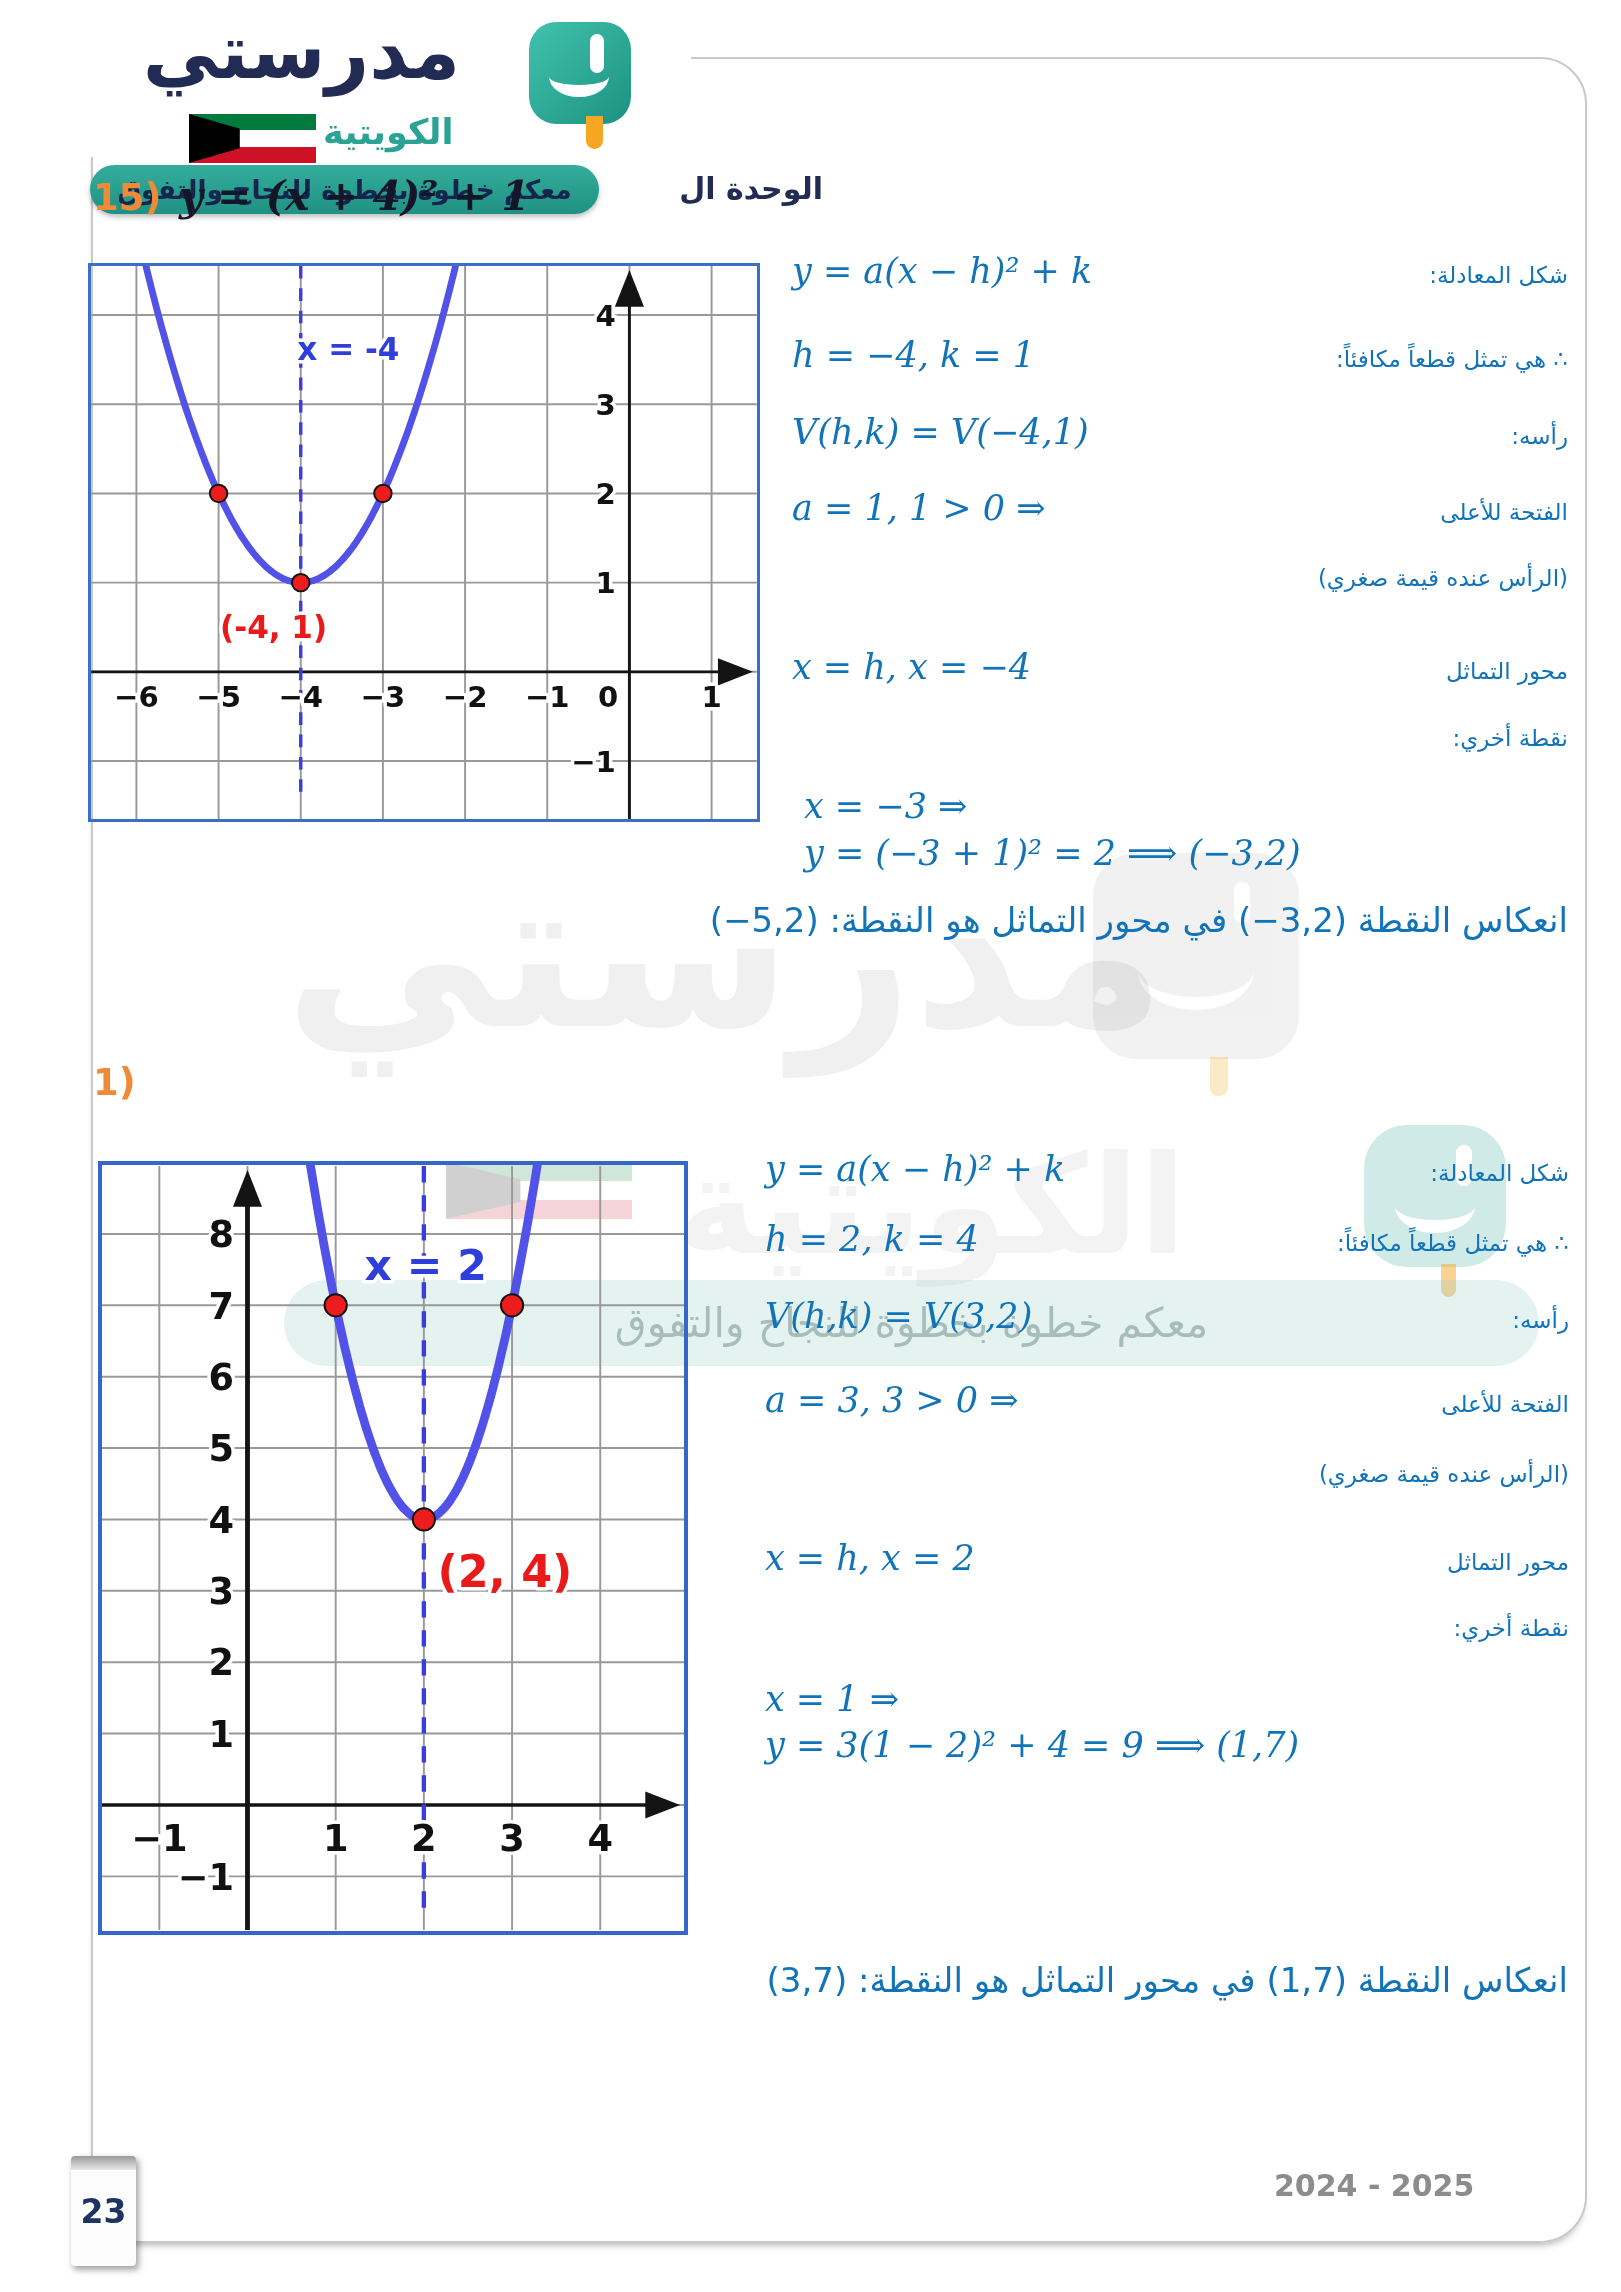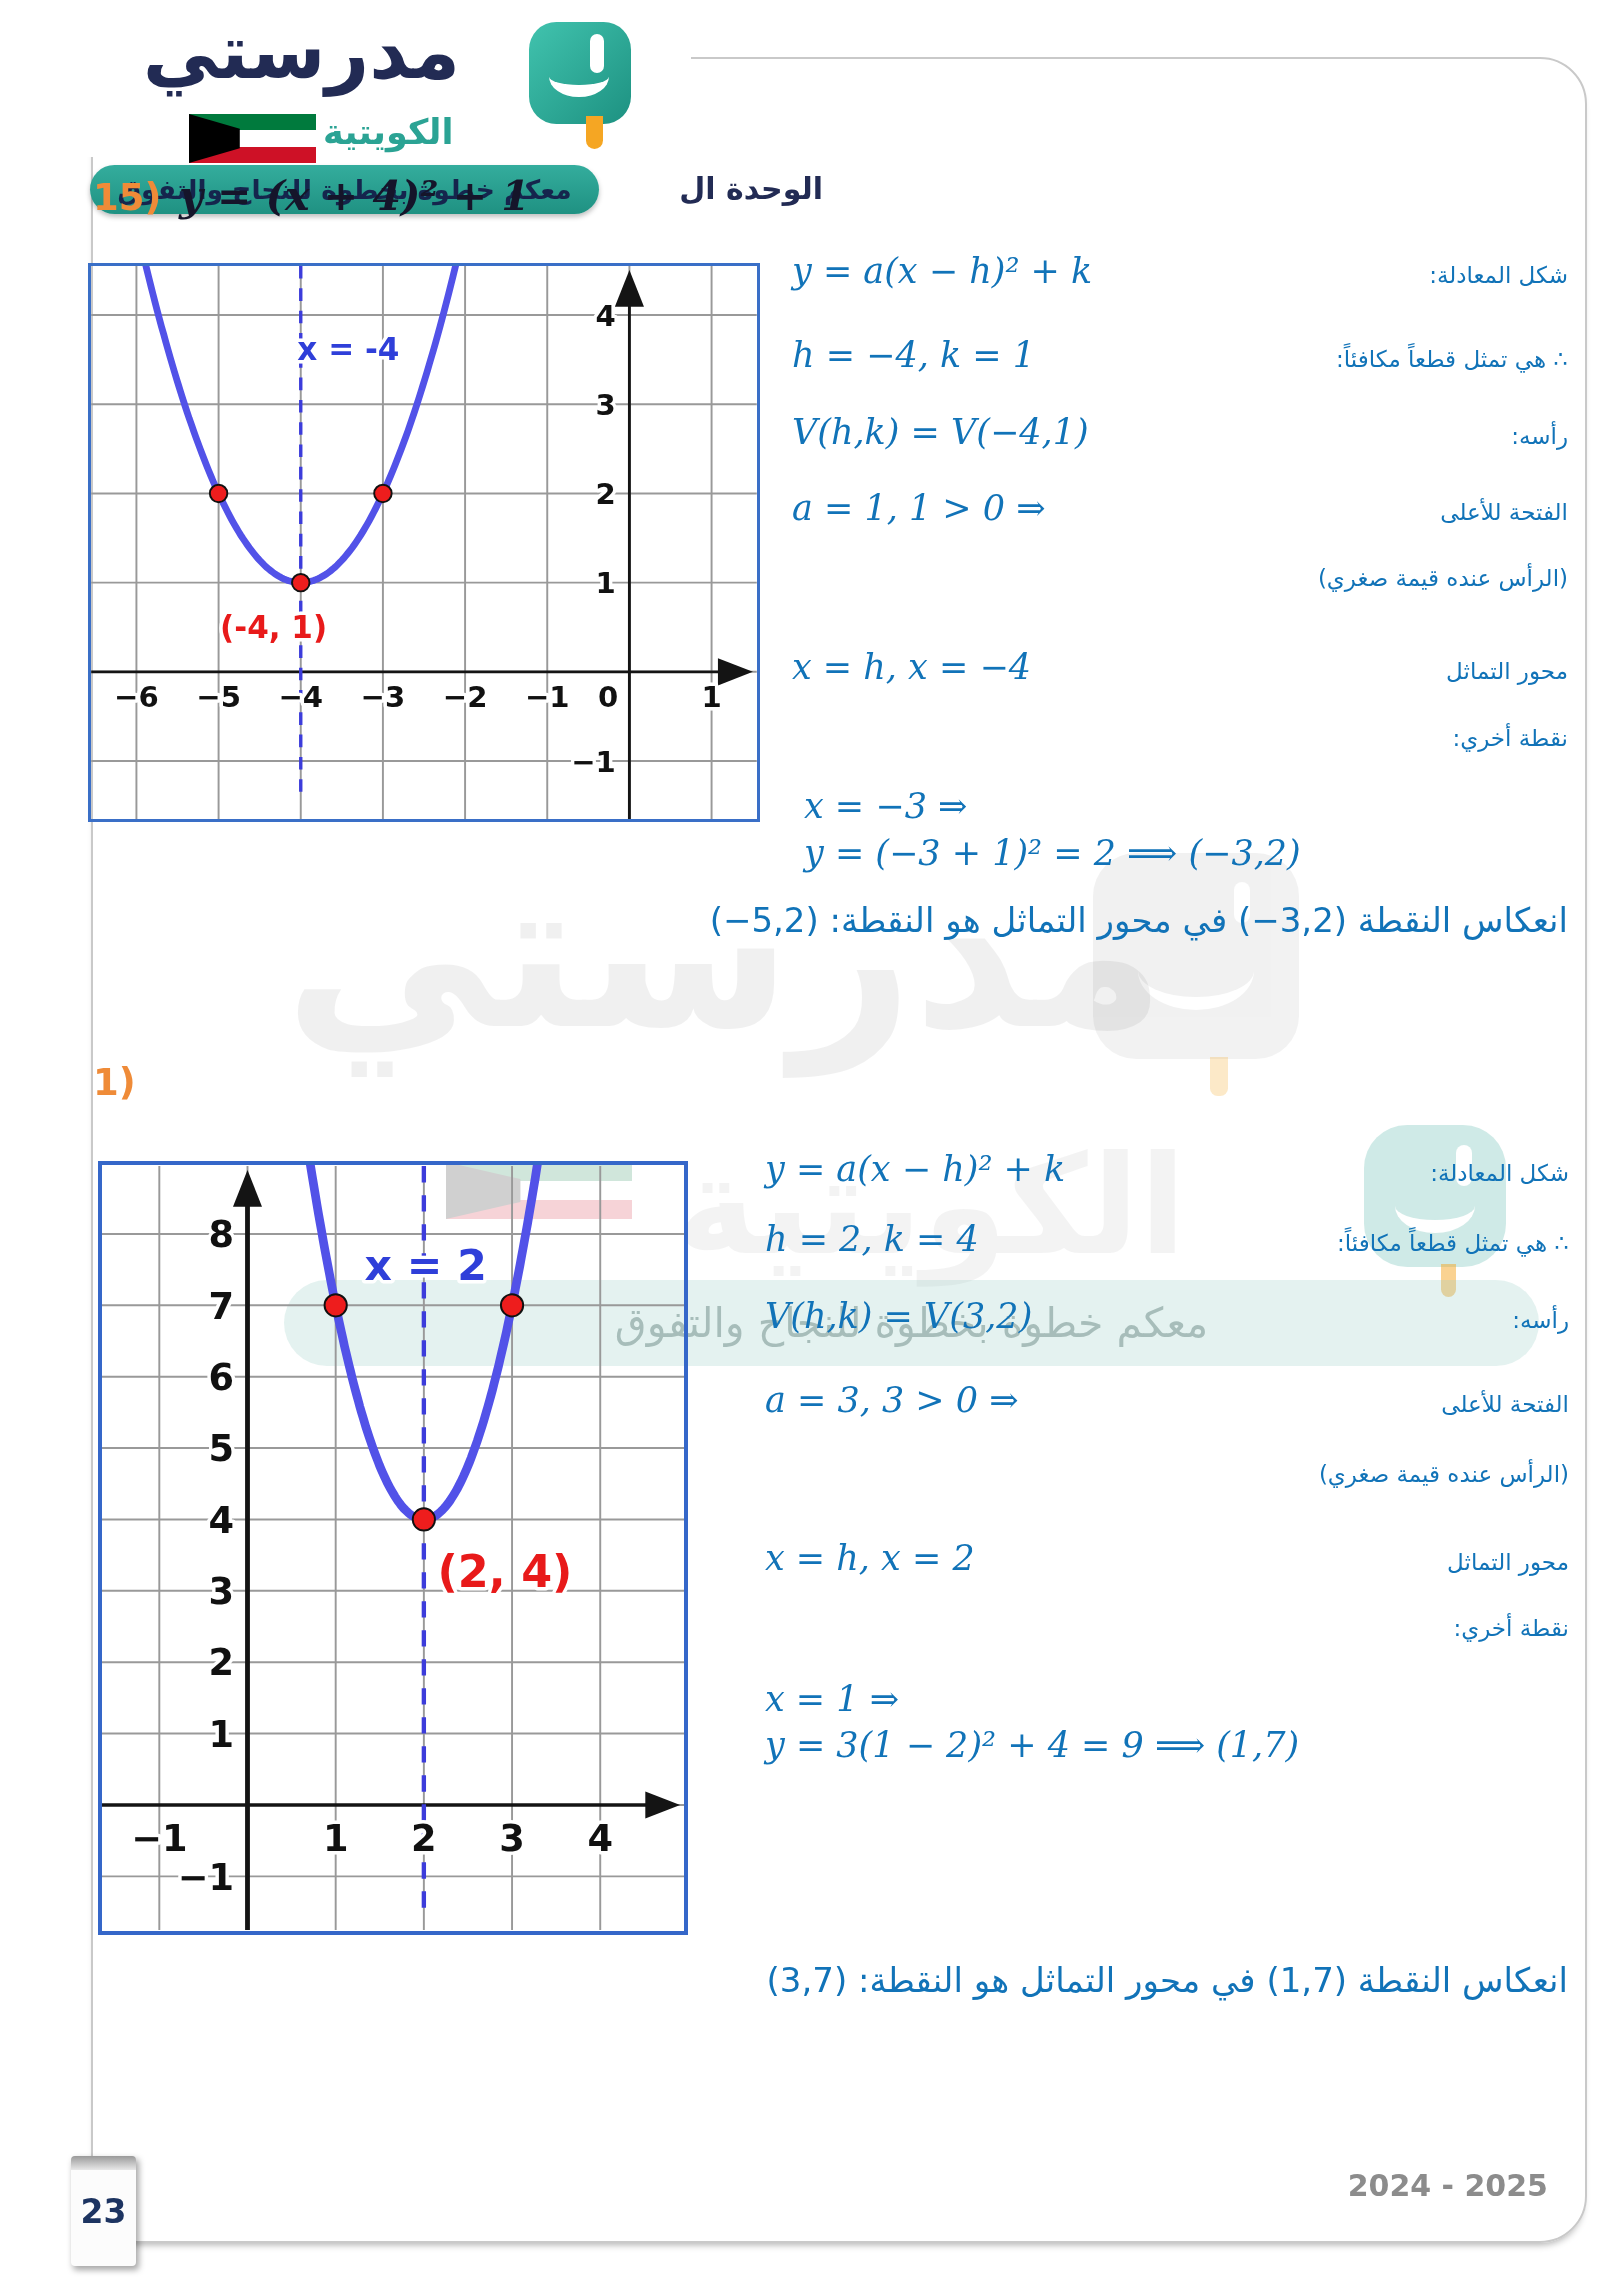--- a/index.html
+++ b/index.html
@@ -51,21 +51,21 @@
   .eq{font-family:"DejaVu Serif",serif;font-style:italic;font-weight:bold;color:#15152a;font-size:41px}
   .graph{z-index:3;background:transparent}
   #svg15{border:3.9px solid #3a6fc7}
   #svg16{border:4.9px solid #3567c9}
   .row{left:792px;width:776px;display:flex;justify-content:space-between;align-items:baseline;z-index:4}
   .row16{left:765px;width:804px}
   .math{font-family:"DejaVu Serif",serif;font-style:italic;color:var(--blue);font-size:35px;direction:ltr;white-space:nowrap}
   .alabel{color:var(--blue);font-size:23px;direction:rtl;white-space:nowrap}
   .refl{left:549px;width:1019px;text-align:right;direction:rtl;color:var(--blue);font-size:34px;z-index:4;white-space:nowrap}
   
-  .year{left:1274px;top:2168px;width:274px;text-align:right;font-size:30px;font-weight:bold;color:#8c8c8c;z-index:4}
+  .year{left:1274px;top:2168px;width:274px;text-align:left;font-size:30px;font-weight:bold;color:#8c8c8c;z-index:4}
   .badge{left:71px;top:2156px;width:65px;height:110px;background:#fcfcfc;z-index:5;border-radius:3.9px;
          box-shadow:2.9px 3.9px 6.9px rgba(0,0,0,.35);display:flex;align-items:center;justify-content:center}
   .badge::before{content:"";position:absolute;left:0;top:0;width:100%;height:13.7px;
          background:linear-gradient(#9a9a9a,#e8e8e8);border-radius:3.9px 3.9px 0 0}
   .badge span{font-size:33px;font-weight:bold;color:#1d3461}
 </style>
 </head>
 <body>
 
 <div class="abs wm wm-big" style="left:230px;top:848px;width:990px;text-align:center">مدرستي</div>

